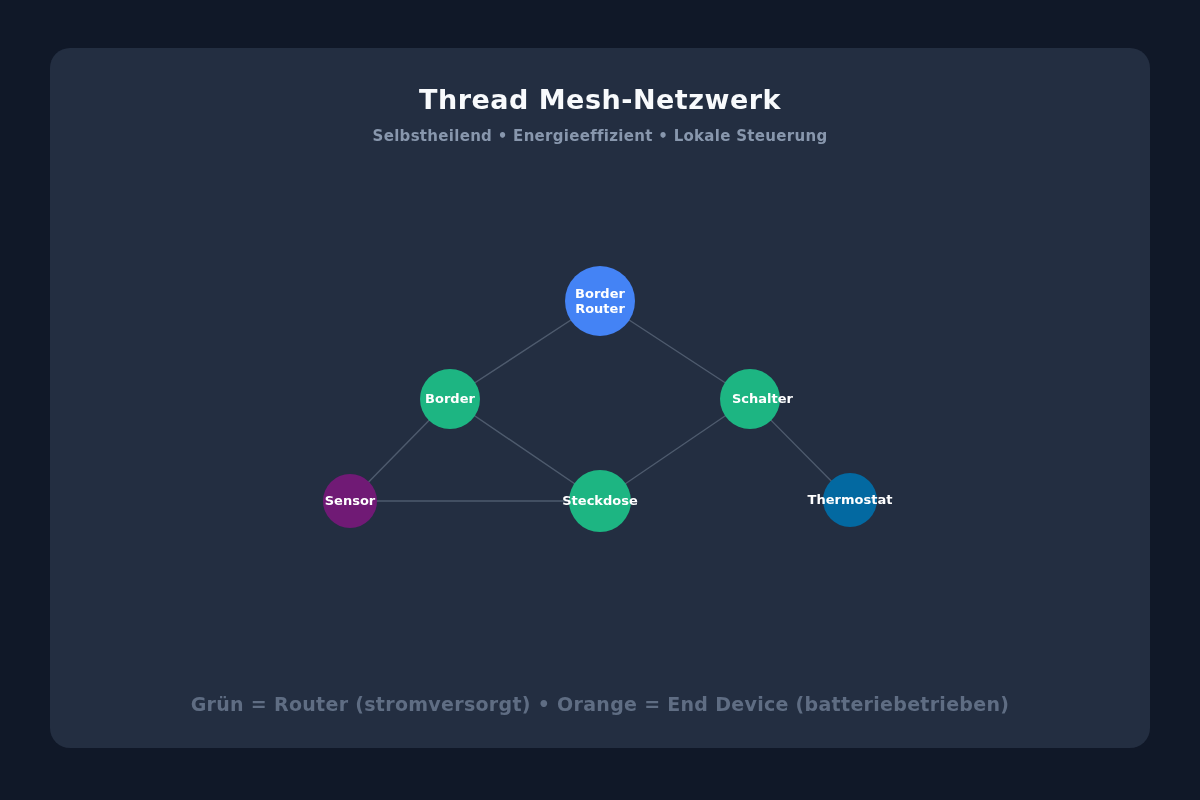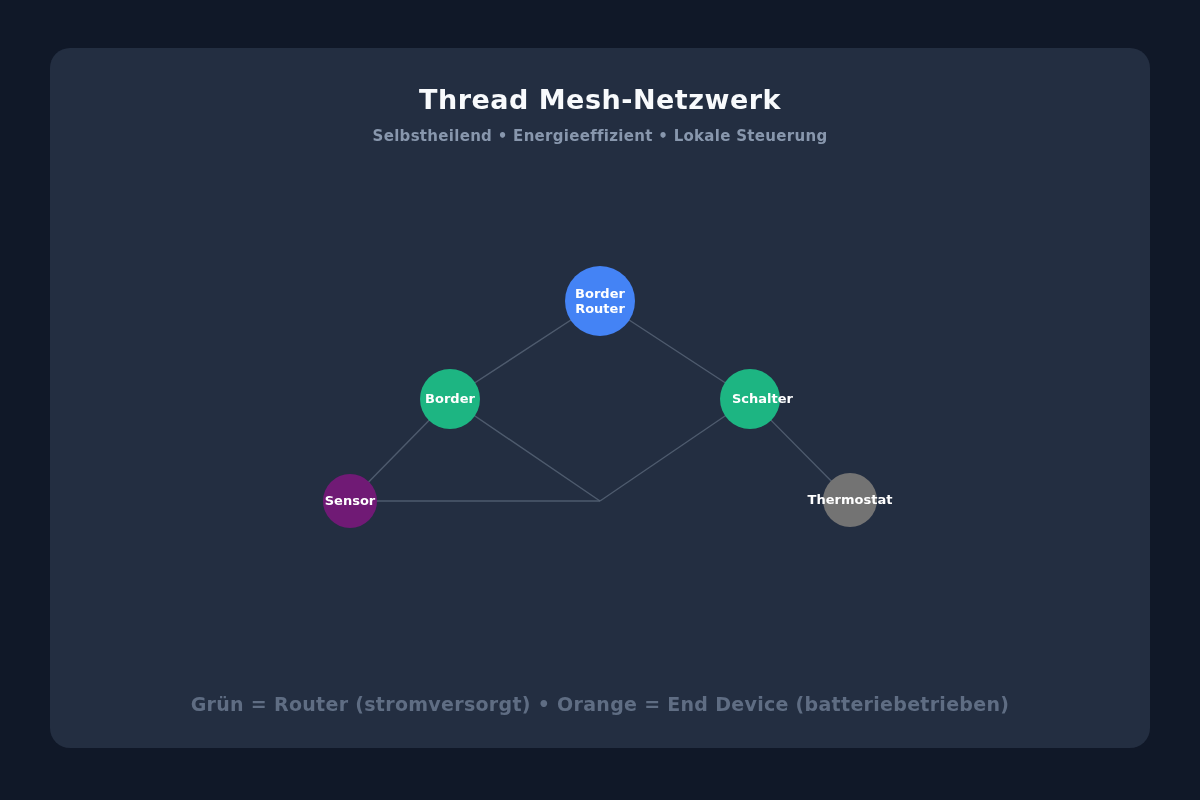--- a/index.html
+++ b/index.html
@@ -118,17 +118,20 @@
       </div>
       <div class="node" style="left: 420px; top: 369px; width: 60px; height: 60px; background: rgb(29, 181, 130);">
         <span class="node-label" style="color: rgb(255, 255, 255);">Border</span>
       </div>
       <div class="node" style="left: 720px; top: 369px; width: 60px; height: 60px; background: rgb(29, 181, 130);">
         <span class="node-label" style="color: rgb(255, 255, 255); padding-left: 25px;">Schalter</span>
       </div>
       <div class="node" style="left: 323px; top: 474px; width: 54px; height: 54px; background: #701a75;">
         <span class="node-label" style="color: rgb(255, 255, 255);">Sensor</span>
       </div>
-      <div class="node" style="left: 823px; top: 473px; width: 54px; height: 54px; background: #737373;">
+      <div class="node" style="left: 569px; top: 470px; width: 62px; height: 62px; background: rgb(29, 181, 130);">
+        <span class="node-label" style="color: rgb(255, 255, 255);">Steckdose</span>
+      </div>
+      <div class="node" style="left: 823px; top: 473px; width: 54px; height: 54px; background: #0369a1;">
         <span class="node-label" style="color: rgb(255, 255, 255);">Thermostat</span>
       </div>
     </div>
 </div>
 
 </body></html>

